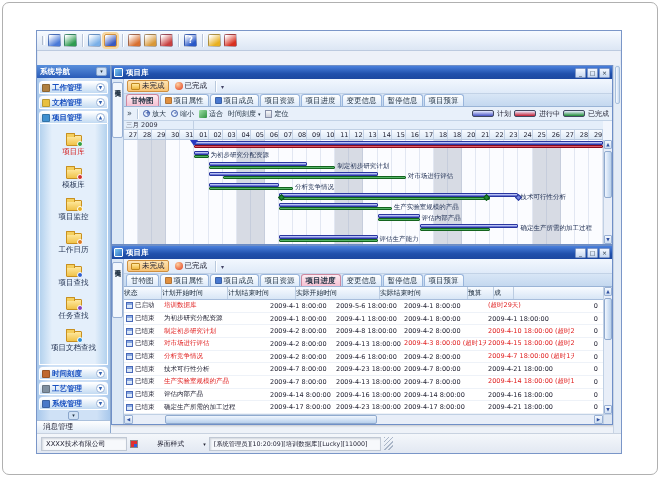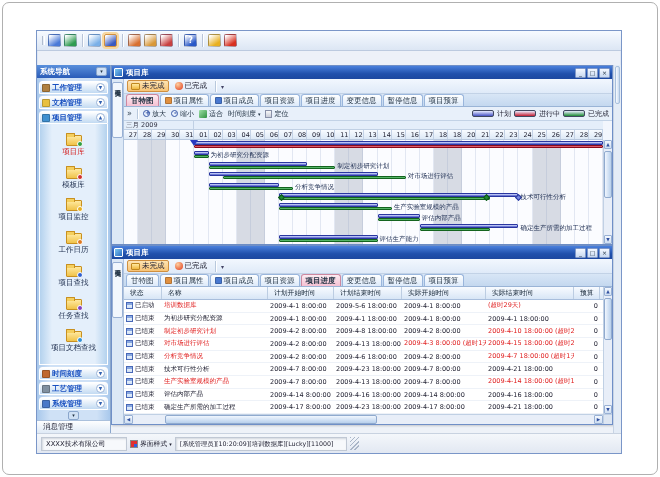--- a/index.html
+++ b/index.html
@@ -139,21 +139,21 @@
   .sarr{height:9px;flex:none;background:linear-gradient(#f4f8fe,#cfdff2);border:1px solid #98b0d4;border-radius:1px;
     font-size:4.5px;color:#3050a0;text-align:center;line-height:8px}
   .strack{flex:1;position:relative}
   .sthumb{position:absolute;left:0;right:0;background:linear-gradient(90deg,#f0f6fe,#b8d0ec);
     border:1px solid #90aace;border-radius:2px}
 
   
   .tarea{flex:1;position:relative;min-height:0}
   .tgrid{position:absolute;left:0;right:9px;top:0;bottom:0;overflow:hidden;display:flex;flex-direction:column}
   .thead{height:13px;flex:none;display:flex;background:linear-gradient(#f8fbff,#d8e6f6);border-bottom:1px solid #a8bedc}
-  .th{flex:none;border-right:1px solid #bccde2;padding:0 6px;font-size:6.8px;color:#123;
+  .th{flex:none;border-right:1px solid #bccde2;padding:0 0;font-size:6.8px;color:#123;
     line-height:12px;white-space:nowrap;overflow:hidden}
   .tbody{flex:1;display:flex;flex-direction:column}
   .trr{flex:1;display:flex;align-items:center;background:#fff;border-bottom:1px solid #eef2f8}
   .td{flex:none;display:flex;align-items:center;gap:2px;padding:0 2px;font-size:6.5px;color:#223;
     white-space:nowrap;overflow:hidden}
   .td.red{color:#e02020}
   .td.num{justify-content:flex-end}
   .sticon{width:7px;height:7px;flex:none;background:linear-gradient(#f0f6ff,#cfe0f4);
     border:1px solid #4868b8;box-shadow:inset 0 2px 0 #88a8e0}
   .hrow{height:10px;flex:none;display:flex;background:#e8eef8;border-top:1px solid #c0d0e4}
@@ -164,21 +164,21 @@
   .hcorner{width:9px;flex:none;background:#dde6f2;border-left:1px solid #c0d0e4}
 
   
   .statusbar{position:absolute;left:0;right:0;bottom:0;height:20px;display:flex;align-items:center;gap:3px;
     padding:0 4px;background:linear-gradient(#f4f7fb,#e2e8f2);border-top:1px solid #c8d2e0}
   .sb-panel{height:14px;line-height:12px;border:1px solid #c0c8d4;background:#f7f9fc;
     box-shadow:inset 1px 1px 2px rgba(100,110,130,.25);font-size:6.8px;color:#223;padding:0 4px;
     white-space:nowrap;overflow:hidden}
   .sb-company{width:86px;flex:none}
   .sb-op{flex:1}
-  .sb-style{display:flex;align-items:center;gap:2px;font-size:6.8px;color:#223;flex:none}
+  .sb-style{display:flex;align-items:center;gap:19px;font-size:6.8px;color:#223;flex:none}
   .sgrid{width:8px;height:8px;border:1px solid #888;
     background:linear-gradient(90deg,#e03030 50%,#3060e0 50%),linear-gradient(#e03030 50%,#30a040 50%);
     background-size:100% 50%,100% 100%;background-repeat:no-repeat;background-position:bottom,top}
   .sb-session{width:172px;flex:none;font-size:6.3px}
   .sb-grip{width:9px;height:13px;flex:none;
     background:repeating-linear-gradient(135deg,#aab6c8 0 1px,transparent 1px 3px)}
 </style>
 </head>
 <body>
 
@@ -513,21 +513,20 @@
                 <span class="tab">项目资源</span>
                 <span class="tab on">项目进度</span>
                 <span class="tab">变更信息</span>
                 <span class="tab">暂停信息</span>
                 <span class="tab">项目预算</span>
               </div>
               <div class="tarea">
                 <div class="tgrid">
                   <div class="thead">
                     <span class="th" style="width:38px">状态</span>
-                    <span class="th" style="width:106px">名称</span>
                     <span class="th" style="width:66px">计划开始时间</span>
                     <span class="th" style="width:68px">计划结束时间</span>
                     <span class="th" style="width:84px">实际开始时间</span>
                     <span class="th" style="width:88px">实际结束时间</span>
                     <span class="th" style="width:26px">预算</span>
                     <span class="th" style="width:20px">成</span>
                   </div>
                   <div class="tbody">
                     <div class="trr">
                       <span class="td" style="width:38px"><i class="sticon"></i>已启动</span>

